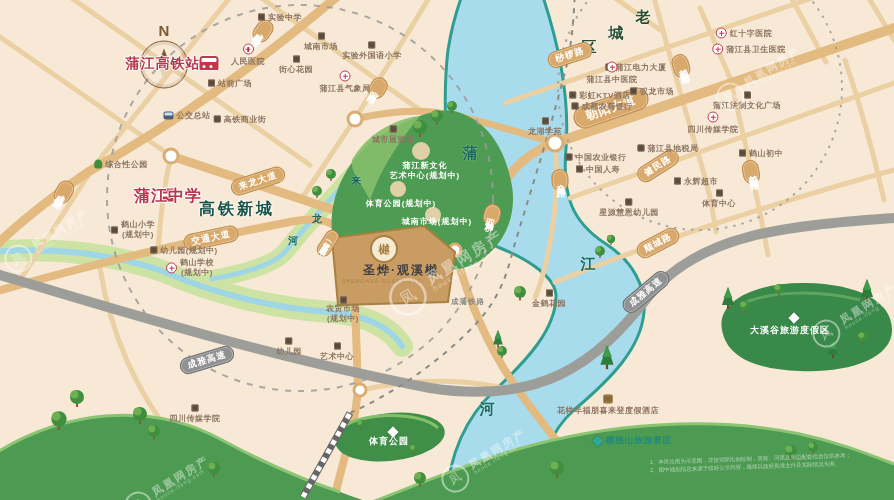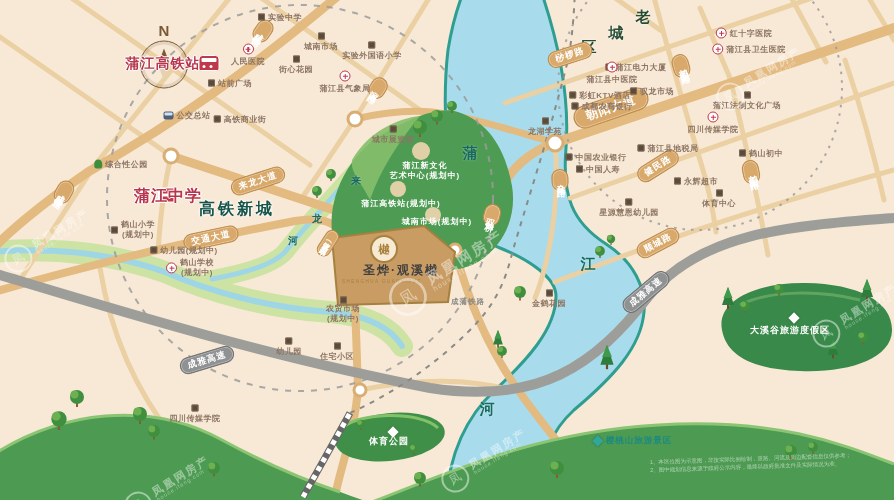--- a/index.html
+++ b/index.html
@@ -254,21 +254,21 @@
   <div class="ctr cap" style="--x:570px;--y:55px;--r:-18deg">桫椤路</div>
   <div class="ctr cap" style="--x:658px;--y:166px;--r:-32deg">健民路</div>
   <div class="ctr cap" style="--x:658px;--y:243px;--r:-28deg">顺城路</div>
   <div class="ctr cap hw" style="--x:207px;--y:360px;--r:-17deg">成雅高速</div>
   <div class="ctr cap hw" style="--x:646px;--y:292px;--r:-40deg">成雅高速</div>
   <div class="ctr raillbl" style="--x:468px;--y:302px">成蒲铁路</div>
 
   <div class="ctr wlabel" style="--x:425px;--y:171px">
     <span class="lines"><b>蒲江新文化</b><b>艺术中心(规划中)</b></span>
   </div>
-  <div class="ctr wlabel" style="--x:401px;--y:203px">蒲江高铁站(规划中)</div>
+  <div class="ctr wlabel" style="--x:401px;--y:203px">体育公园(规划中)</div>
   <div class="ctr wlabel" style="--x:437px;--y:221px">城南市场(规划中)</div>
   <div class="ctr wlabel lg" style="--x:389px;--y:441px">体育公园</div>
   <div class="ctr diam" style="--x:389px;--y:428px"></div>
   <div class="ctr wlabel lg" style="--x:790px;--y:330px">大溪谷旅游度假区</div>
   <div class="ctr diam" style="--x:790px;--y:314px"></div>
   <div class="ctr teallabel" style="--x:633px;--y:441px">
     <span class="ic diam teal"></span>
     <span>樱桃山旅游景区</span>
   </div>
 
@@ -340,21 +340,21 @@
         <b>农贸市场</b>
         <b>(规划中)</b>
       </span>
     </div>
   <div class="ctr poi col" style="--x:289px;--y:347px">
       <i class="ic sq"></i>
       <span>幼儿园</span>
     </div>
   <div class="ctr poi col" style="--x:337px;--y:352px">
       <i class="ic sq"></i>
-      <span>住宅小区</span>
+      <span>艺术中心</span>
     </div>
   <div class="ctr poi col" style="--x:195px;--y:414px">
       <i class="ic sq"></i>
       <span>四川传媒学院</span>
     </div>
   <div class="ctr poi" style="--x:744px;--y:33px">
       <i class="ic redc"></i>
       <span>红十字医院</span>
     </div>
   <div class="ctr poi" style="--x:749px;--y:49px">
@@ -417,20 +417,24 @@
       <i class="ic sq"></i>
       <span>体育中心</span>
     </div>
   <div class="ctr poi col" style="--x:549px;--y:299px">
       <i class="ic sq"></i>
       <span>金鹤花园</span>
     </div>
   <div class="ctr poi col" style="--x:545px;--y:127px">
       <i class="ic sq"></i>
       <span>龙湖学苑</span>
+    </div>
+  <div class="ctr poi col" style="--x:608px;--y:405px">
+      <i class="ic hotelic"></i>
+      <span>花样年福朋喜来登度假酒店</span>
     </div>
 
   <div class="ctr wm" style="--x:48px;--y:240px;--r:-32deg">
       <span class="wm-logo">凤</span>
       <span class="wm-txt">
         <span class="wm-cn">凤凰网房产</span>
         <span class="wm-en">house.ifeng.com</span>
       </span>
     </div>
   <div class="ctr wm big" style="--x:448px;--y:272px">

